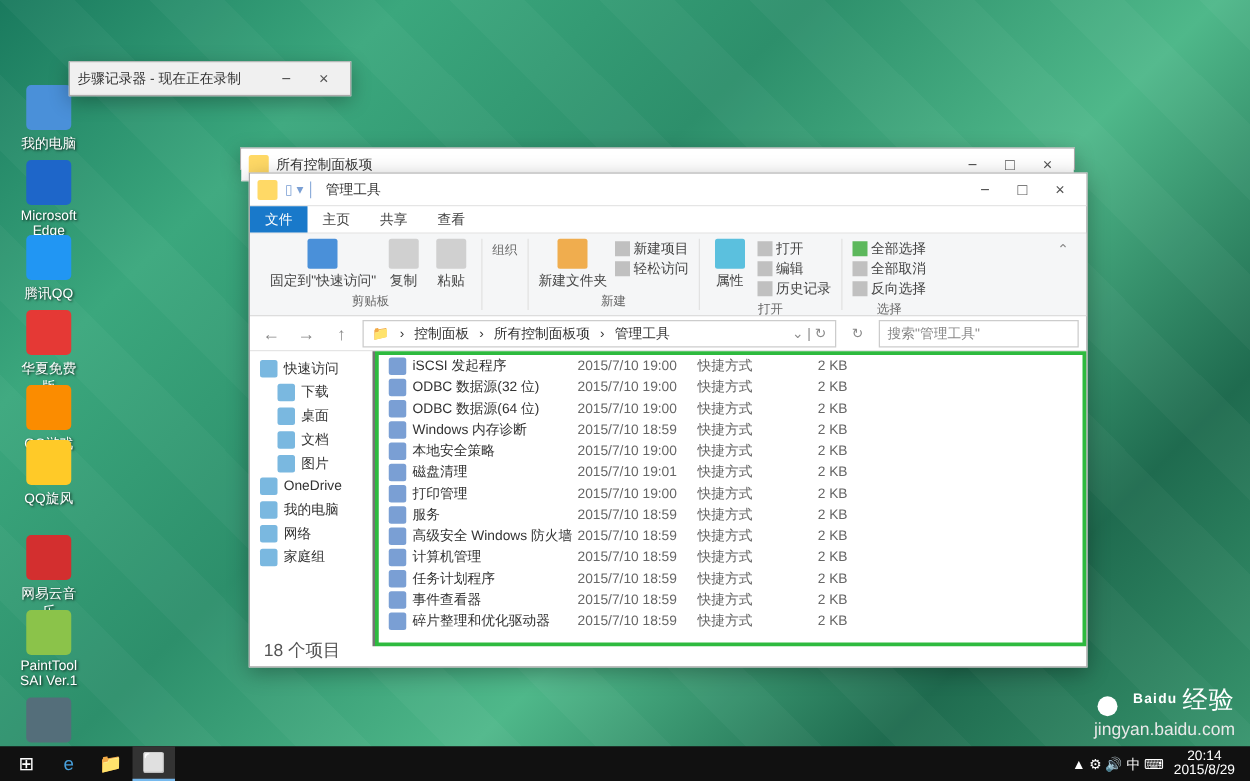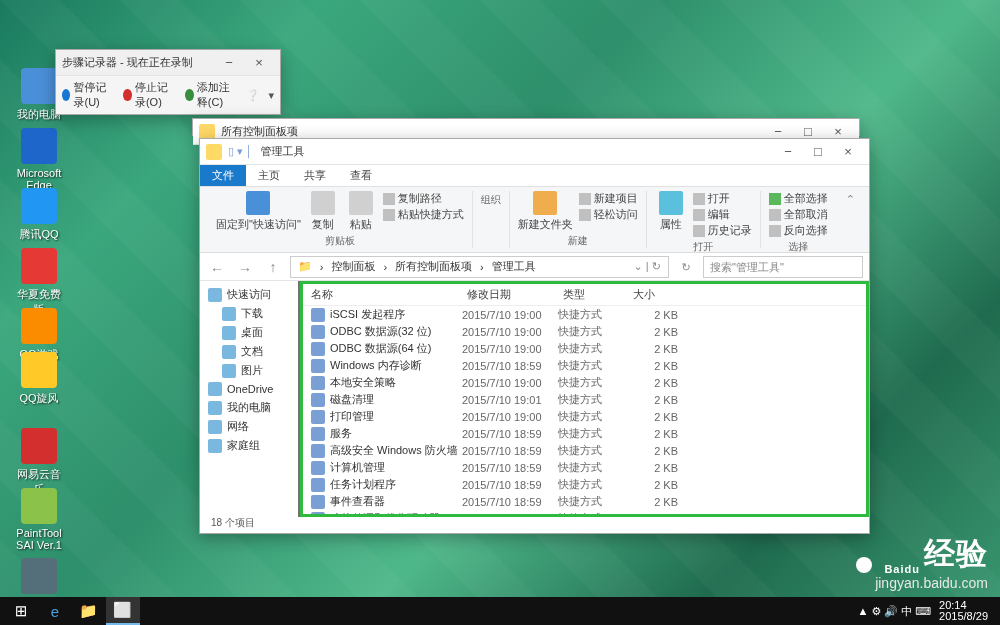--- a/index.html
+++ b/index.html
@@ -40,28 +40,28 @@
 .nav{width:100px;border-right:2px solid #737373;padding:4px 0;overflow:hidden}
 .nav-item{display:flex;align-items:center;gap:5px;padding:2px 8px;font-size:11px;color:#333}
 .nav-item .nic{width:14px;height:14px;background:#7ab8e0;border-radius:2px}
 .nav-item.sub{padding-left:22px}
 .files{flex:1;position:relative;border:3px solid #2eba3f;overflow:hidden}
 .fhdr{display:flex;padding:3px 8px;font-size:11px;color:#444;border-bottom:1px solid #eee}
 .fhdr .c1{width:156px}.fhdr .c2{width:96px}.fhdr .c3{width:70px}.fhdr .c4{width:50px}
 .frow{display:flex;padding:1px 8px;font-size:11px;color:#333;align-items:center}
 .frow .fic{width:14px;height:14px;margin-right:5px;background:#7a9fd4;border-radius:2px}
 .frow .c1{width:151px;display:flex;align-items:center}.frow .c2{width:96px;color:#666}.frow .c3{width:70px;color:#666}.frow .c4{width:50px;color:#666;text-align:right}
-.status{position:absolute;bottom:0;left:3px;font-size:10px;color:#555;padding:3px 8px}
+.status{position:absolute;bottom:0;left:3px;font-size:14px;color:#555;padding:3px 8px}
 .taskbar{position:absolute;bottom:0;left:0;right:0;height:28px;background:#111;display:flex;align-items:center;padding:0 4px}
 .tbtn{width:34px;height:28px;display:flex;align-items:center;justify-content:center;color:#fff;font-size:15px}
 .tbtn.active{background:#333;border-bottom:2px solid #76b9ed}
 .tray{margin-left:auto;display:flex;align-items:center;gap:8px;color:#fff;font-size:10px;padding-right:8px}
-.tray .clock{text-align:left;line-height:11px}
+.tray .clock{text-align:center;line-height:11px}
 .watermark{position:absolute;right:12px;bottom:34px;color:#fff;font-family:Arial;text-align:right}
-.watermark .big{font-size:34px;font-weight:bold;letter-spacing:1px;display:flex;align-items:flex-end;gap:4px}
+.watermark .big{font-size:34px;font-weight:bold;letter-spacing:1px;display:flex;align-items:center;gap:4px}
 .watermark .paw{width:32px;height:32px;position:relative}
 .watermark .paw::before{content:"";position:absolute;width:16px;height:16px;background:#fff;border-radius:50%;bottom:2px;left:8px}
 .watermark .url{font-size:14px;color:#e8e8e8}
 </style>
 </head>
 <body>
 
 <div class="geo-bg"></div>
 
 <div id="desk">
@@ -103,36 +103,20 @@
     </div>
   </div>
 
 <div class="window recorder">
 <div class="titlebar" style="background:#f0f0f0">
 <span class="title">步骤记录器 - 现在正在录制</span>
 <div class="wbtns">
         <div class="wbtn">−</div>
         <div class="wbtn">×</div>
       </div>
-</div>
-<div class="rec-body">
-<div class="rec-btn">
-        <span class="ri" style="background:#1976d2"></span>
-        <span>暂停记录(U)</span>
-      </div>
-<div class="rec-btn">
-        <span class="ri" style="background:#d32f2f"></span>
-        <span>停止记录(O)</span>
-      </div>
-<div class="rec-btn">
-        <span class="ri" style="background:#388e3c"></span>
-        <span>添加注释(C)</span>
-      </div>
-<span style="color:#555">❔</span>
-<span style="color:#555">▾</span>
 </div>
 </div>
 
 <div class="window cp-window">
 <div class="titlebar">
       <span class="t-ico"></span>
       <span class="title">所有控制面板项</span>
 <div class="wbtns">
         <div class="wbtn">−</div>
         <div class="wbtn">□</div>
@@ -167,30 +151,20 @@
             <div class="ric" style="background:#4a90d9"></div>
             <span>固定到"快速访问"</span>
           </div>
 <div class="ritem">
             <div class="ric"></div>
             <span>复制</span>
           </div>
 <div class="ritem">
             <div class="ric"></div>
             <span>粘贴</span>
-          </div>
-<div class="small-col">
-            <div class="sr">
-              <span class="sic"></span>
-              <span>复制路径</span>
-            </div>
-            <div class="sr">
-              <span class="sic"></span>
-              <span>粘贴快捷方式</span>
-            </div>
           </div>
 </div>
         <div class="glabel">剪贴板</div>
       </div>
 <div class="rgroup">
         <div class="glabel">组织</div>
       </div>
 <div class="rgroup">
         <div class="icons">
 <div class="ritem">
@@ -306,26 +280,20 @@
         <div class="nav-item ">
           <div class="nic"></div>
           <span>网络</span>
         </div>
         <div class="nav-item ">
           <div class="nic"></div>
           <span>家庭组</span>
         </div>
       </div>
 <div class="files">
-<div class="fhdr">
-<div class="c1">名称</div>
-          <div class="c2">修改日期</div>
-          <div class="c3">类型</div>
-          <div class="c4">大小</div>
-</div>
 <div id="flist">
           <div class="frow ">
             <div class="c1"><div class="fic"></div>iSCSI 发起程序</div>
             <div class="c2">2015/7/10 19:00</div>
             <div class="c3">快捷方式</div>
             <div class="c4">2 KB</div>
           </div>
           <div class="frow ">
             <div class="c1"><div class="fic"></div>ODBC 数据源(32 位)</div>
             <div class="c2">2015/7/10 19:00</div>
@@ -401,21 +369,21 @@
         </div>
 </div>
 </div>
 <div class="status">18 个项目</div>
 </div>
 
 <div class="watermark">
 <div class="big">
       <div class="paw"></div>
       <span><span style="color:#fff">Bai</span><span style="color:#fff">d</span><span style="color:#fff">u</span></span>
-      <span style="font-size:31px;font-weight:bold">经验</span>
+      <span style="font-size:20px;font-weight:normal">经验</span>
     </div>
 <div class="url">jingyan.baidu.com</div>
 </div>
 
 <div class="taskbar">
 <div class="tbtn">⊞</div>
 <div class="tbtn" style="color:#48a0dc">e</div>
 <div class="tbtn">📁</div>
 <div class="tbtn active">⬜</div>
 <div class="tray">

